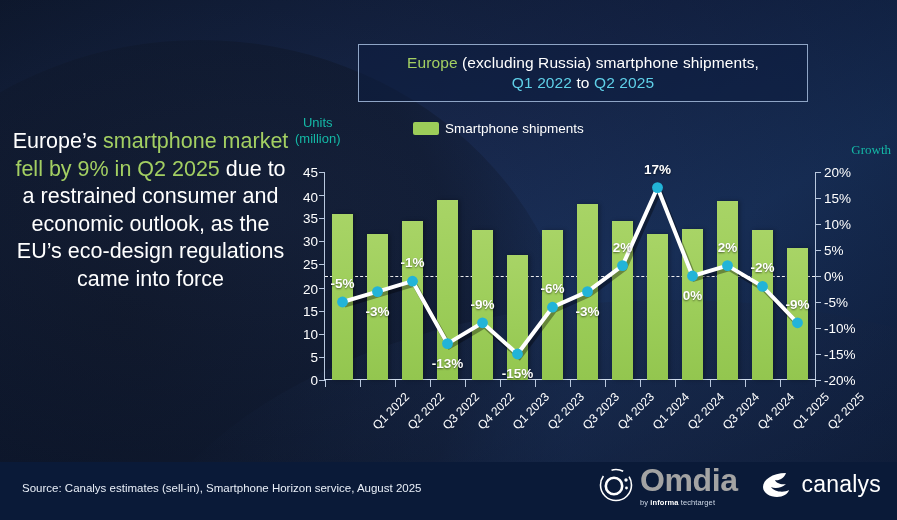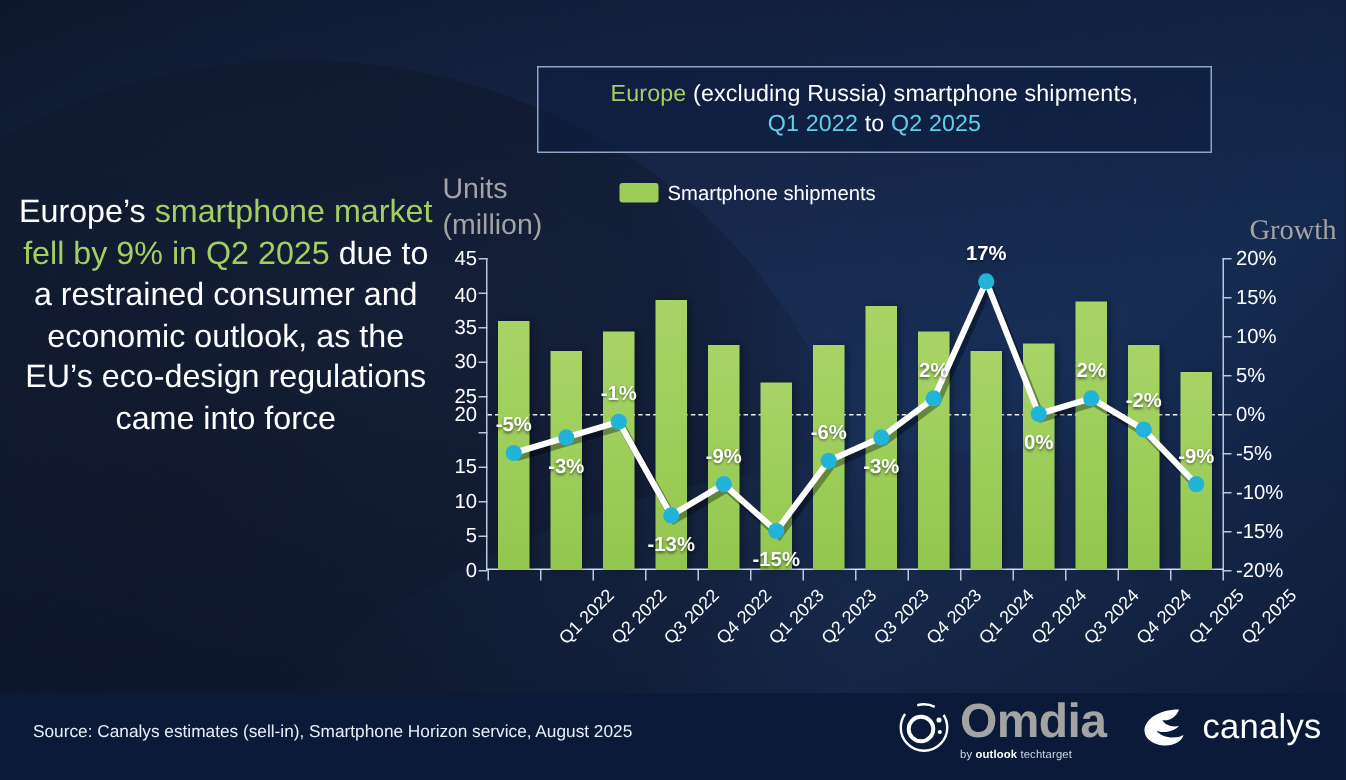--- a/index.html
+++ b/index.html
@@ -37,21 +37,21 @@
   
   .headline{
     position:absolute;left:8px;top:128px;width:285px;
     text-align:center;font-size:21.5px;line-height:1.28;color:#ffffff;
   }
   .h-green{color:#a3cf62;}
 
   
   .chart{position:absolute;left:293px;top:115px;width:600px;height:275px;}
 
-  .axis-title{position:absolute;color:#a3a3a3;font-size:19px;line-height:1.25;}
+  .axis-title{position:absolute;color:#14b8a6;font-size:13px;line-height:1.25;text-align:center;}
   .units-title{left:2px;top:0px;}
   .growth-title{right:2px;top:27px;font-family:Liberation Serif, serif;}
 
   .plot{position:absolute;left:32px;top:57px;width:490px;height:208px;}
 
   .y-label{position:absolute;right:100%;margin-right:7px;color:#ffffff;font-size:13.5px;
     transform:translateY(-50%);white-space:nowrap;}
   .y2-label{position:absolute;left:100%;margin-left:9px;color:#ffffff;font-size:13.5px;
     transform:translateY(-50%);white-space:nowrap;}
   .tick{position:absolute;width:6px;height:1px;background:#b9c8de;}
@@ -142,21 +142,21 @@
     <div class="baseline"></div>
   <div class="tick tick-l" style="top: 208px;"></div>
       <div class="y-label" style="top: 208px;">0</div>
       <div class="tick tick-l" style="top: 184.889px;"></div>
       <div class="y-label" style="top: 184.889px;">5</div>
       <div class="tick tick-l" style="top: 161.778px;"></div>
       <div class="y-label" style="top: 161.778px;">10</div>
       <div class="tick tick-l" style="top: 138.667px;"></div>
       <div class="y-label" style="top: 138.667px;">15</div>
       <div class="tick tick-l" style="top: 115.556px;"></div>
-      <div class="y-label" style="top: 104px;">20</div>
+      <div class="y-label" style="top: 117px;">20</div>
       <div class="tick tick-l" style="top: 92.4444px;"></div>
       <div class="y-label" style="top: 92.4444px;">25</div>
       <div class="tick tick-l" style="top: 69.3333px;"></div>
       <div class="y-label" style="top: 69.3333px;">30</div>
       <div class="tick tick-l" style="top: 46.2222px;"></div>
       <div class="y-label" style="top: 46.2222px;">35</div>
       <div class="tick tick-l" style="top: 23.1111px;"></div>
       <div class="y-label" style="top: 25px;">40</div>
       <div class="tick tick-l" style="top: 0px;"></div>
       <div class="y-label" style="top: 0px;">45</div>
@@ -266,21 +266,21 @@
 <div class="logos">
   <div class="omdia">
     <svg width="34" height="34" viewBox="0 0 34 34">
       <circle cx="17" cy="17" r="15.5" fill="none" stroke="#ffffff" stroke-width="1.6" stroke-dasharray="58 10 12 8"></circle>
       <circle cx="15" cy="18" r="8.2" fill="none" stroke="#ffffff" stroke-width="2.6"></circle>
       <circle cx="27" cy="12" r="1.7" fill="#ffffff"></circle>
       <circle cx="27.5" cy="20" r="1.4" fill="#ffffff"></circle>
     </svg>
     <div class="omdia-text">
       <span class="omdia-name">Omdia</span>
-      <span class="omdia-sub"><span>by </span><b>outlook</b><span> techtarget</span></span>
+      <span class="omdia-sub"><span>by </span><b>informa</b><span> techtarget</span></span>
     </div>
   </div>
   <div class="canalys">
     <svg width="34" height="30" viewBox="0 0 34 30">
       <path d="M26 3 C12 3 3 10 3 17 C3 23 10 27 17 27 C23 27 28 24 29 20 C24 23 14 22 11 17 C15 19 22 18 26 14 C21 15 16 13 15 10 C18 11 24 9 26 3 Z" fill="#ffffff"></path>
     </svg>
     <span class="canalys-name">canalys</span>
   </div>
 </div>
 

